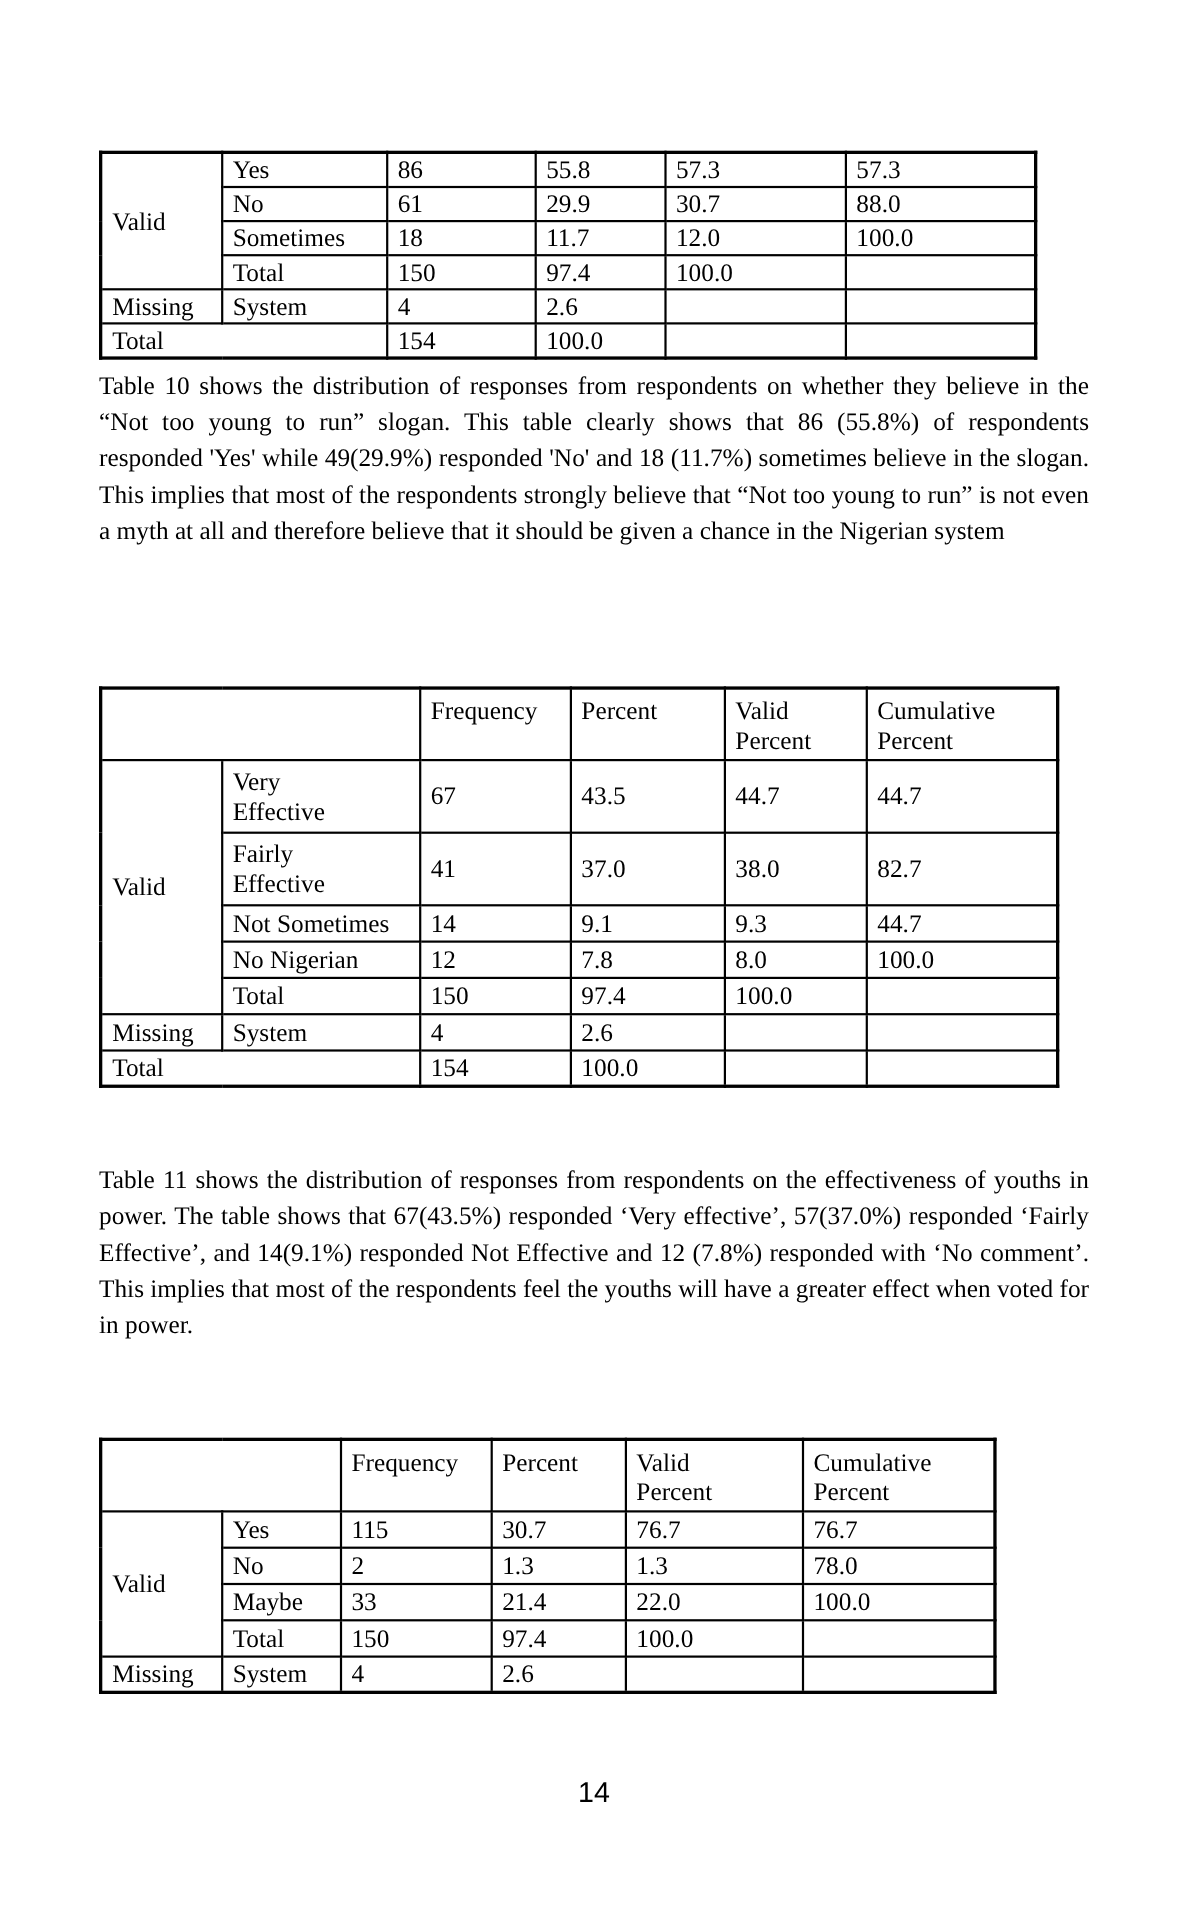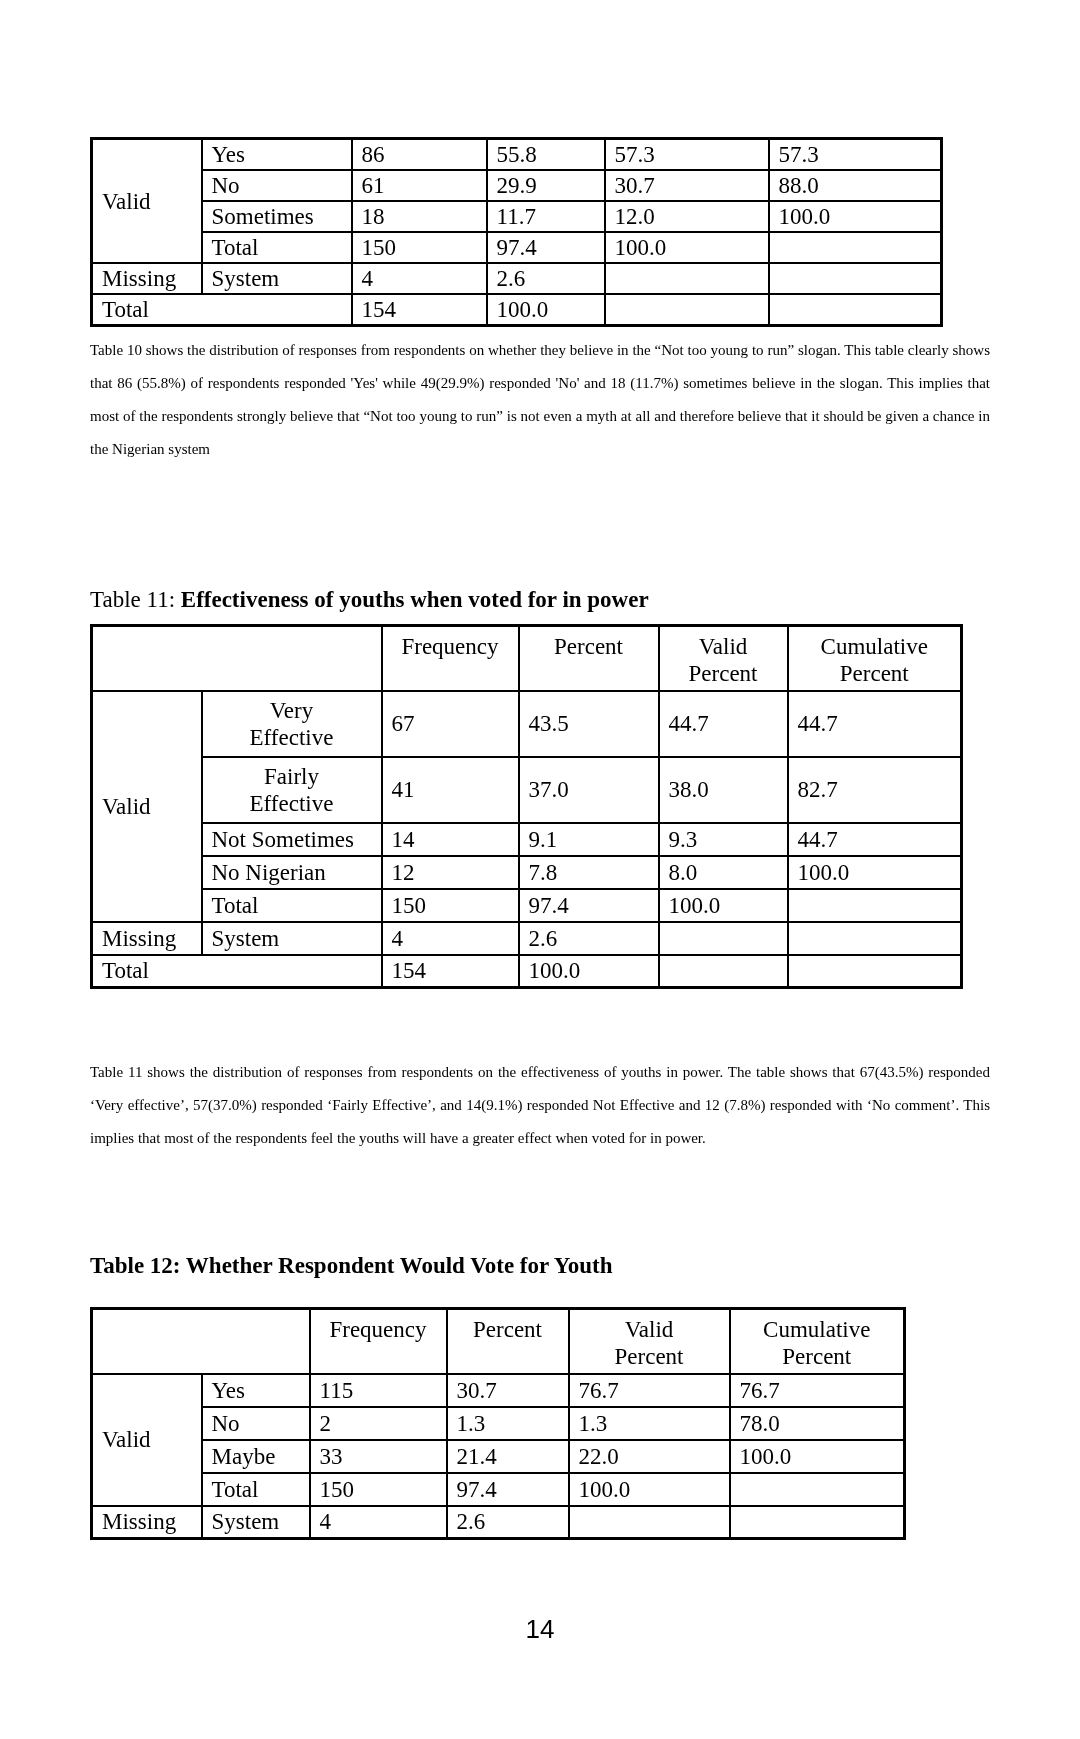--- a/index.html
+++ b/index.html
@@ -29,27 +29,27 @@
     white-space:normal;
   }
   .t10 { top:137px; width:850px; }
   .t10 tr { height:30px; }
   .t11 { top:624px; width:870px; }
   .t12 { top:1307px; width:813px; }
   tr.hdr { height:65px; }
   tr.hdr td { vertical-align:top; padding-top:6px; }
   tr.rtall { height:66px; }
   tr.rshort { height:33px; }
-  .blockline { display:block;text-align:center; }
+  .blockline { display:block; }
   .para {
     position:absolute;
     left:90px;
     width:900px;
     text-align:justify;
-    font-size:15px;
+    font-size:23px;
     line-height:33px;
   }
   .p1 { top:334px; }
   .p2 { top:1056px; }
   .caption {
     position:absolute;
     left:90px;
     width:900px;
     font-size:23px;
     line-height:28px;
@@ -124,23 +124,20 @@
       <td>154</td>
       <td>100.0</td>
       <td></td>
       <td></td>
     </tr>
   </tbody>
     </table>
 
   <div class="para p1">Table 10 shows the distribution of responses from respondents on whether they believe in the “Not too young to run” slogan. This table clearly shows that 86 (55.8%) of respondents responded 'Yes' while 49(29.9%) responded 'No' and 18 (11.7%) sometimes believe in the slogan. This implies that most of the respondents strongly believe that “Not too young to run” is not even a myth at all and therefore believe that it should be given a chance in the Nigerian system</div>
 
-  <div class="caption cap11">
-    <span>Table 11: </span><span class="cap-bold">Effectiveness of youths when voted for in power</span>
-  </div>
 
   <table class="spss t11">
     <colgroup>
       <col style="width:110px">
         <col style="width:180px">
         <col style="width:137px">
       <col style="width:140px">
         <col style="width:129px">
         <col style="width:174px">
     </colgroup>
@@ -219,21 +216,20 @@
       <td>154</td>
       <td>100.0</td>
       <td></td>
       <td></td>
     </tr>
   </tbody>
     </table>
 
   <div class="para p2">Table 11 shows the distribution of responses from respondents on the effectiveness of youths in power. The table shows that 67(43.5%) responded ‘Very effective’, 57(37.0%) responded ‘Fairly Effective’, and 14(9.1%) responded Not Effective and 12 (7.8%) responded with ‘No comment’. This implies that most of the respondents feel the youths will have a greater effect when voted for in power.</div>
 
-  <div class="caption cap12">Table 12: Whether Respondent Would Vote for Youth</div>
 
   <table class="spss t12">
     <colgroup>
       <col style="width:110px">
         <col style="width:108px">
         <col style="width:137px">
       <col style="width:122px">
         <col style="width:161px">
         <col style="width:175px">
     </colgroup>

